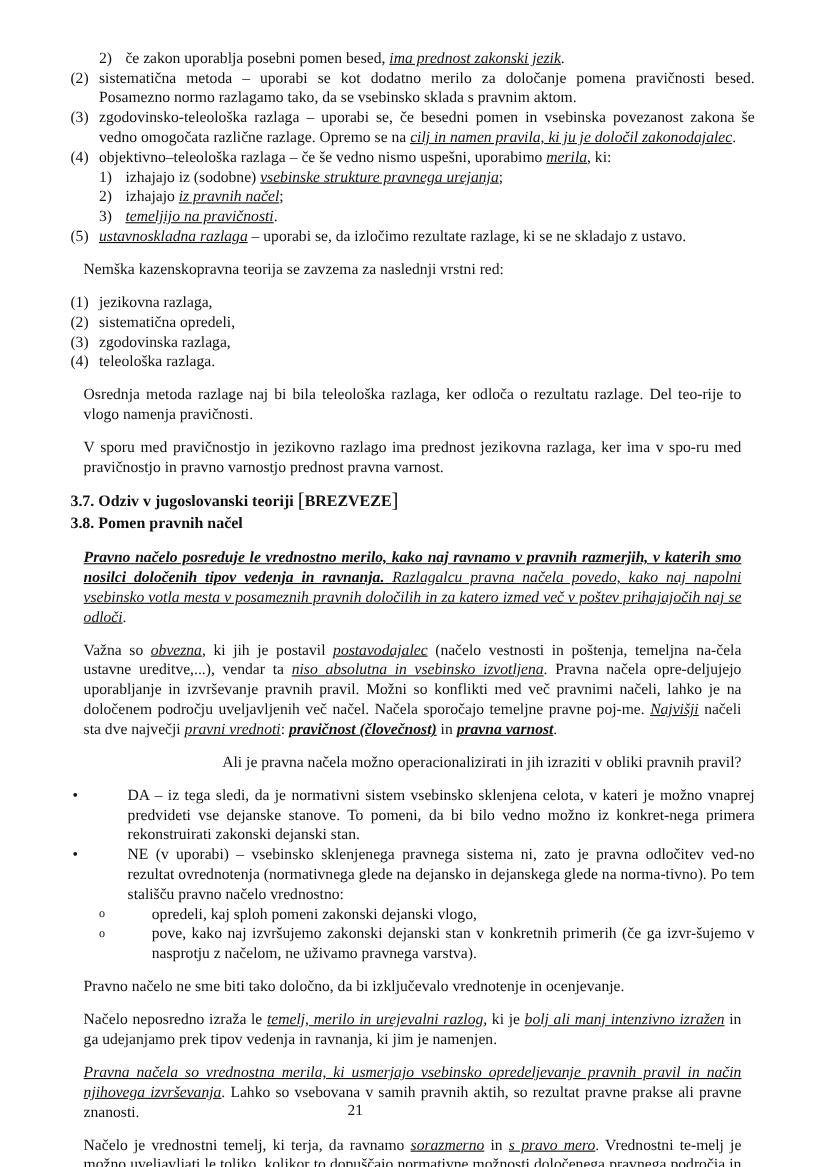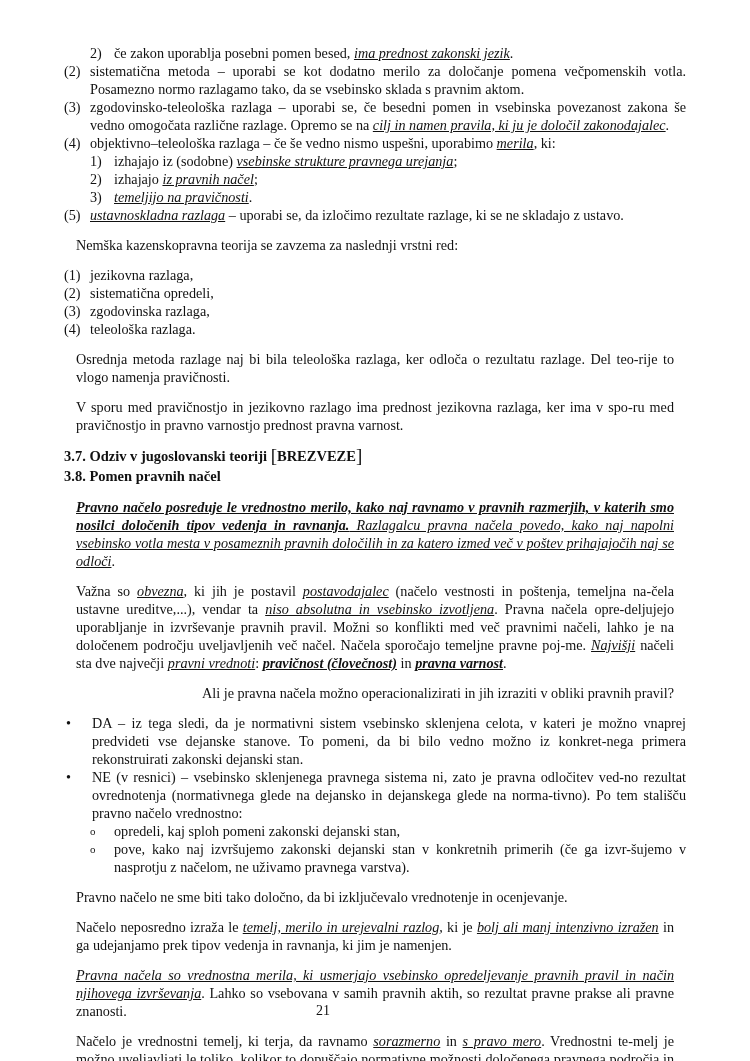--- a/index.html
+++ b/index.html
@@ -10,39 +10,39 @@
   .u { text-decoration: underline; font-style: italic; }
   .ub { text-decoration: underline; font-style: italic; font-weight: bold; }
   .row { display: flex; }
   .num { flex: 0 0 26px; }
   .numi { flex: 0 0 24px; }
   .txt { flex: 1; text-align: justify; }
   .lvl2 { padding-left: 26px; }
   h3 { font-size: 14.5px; margin: 0; font-weight: bold; line-height: 20px; }
   .brak { font-size: 19px; font-weight: normal; vertical-align: -1px; }
   .bul { flex: 0 0 26px; padding-left: 2px; }
-  .bul-txt { flex: 1; text-align: justify; }
+  .bul-txt { flex: 1; text-align: justify; margin-left: 24px; }
   .sub { padding-left: 26px; }
   .circ { flex: 0 0 24px; font-size: 11px; }
   h2 { font-size: 19px; font-weight: bold; margin: 22px 0 0 0; line-height: 22px; }
   .pagenum { position: absolute; top: 1003px; left: 0; width: 646px; text-align: center; font-size: 14px; }
 </style>
 </head>
 <body>
 
 <div class="page">
 
   <div class="row lvl2">
     <span class="numi">2)</span>
     <span class="txt"><span>če zakon uporablja posebni pomen besed, </span><span class="u">ima prednost zakonski jezik</span><span>.</span></span>
   </div>
 
   <div class="row">
     <span class="num">(2)</span>
-    <span class="txt">sistematična metoda – uporabi se kot dodatno merilo za določanje pomena večpomenskih votla. Posamezno normo razlagamo tako, da se vsebinsko sklada s pravnim aktom.</span>
+    <span class="txt">sistematična metoda – uporabi se kot dodatno merilo za določanje pomena pravičnosti besed. Posamezno normo razlagamo tako, da se vsebinsko sklada s pravnim aktom.</span>
   </div>
   <div class="row">
     <span class="num">(3)</span>
     <span class="txt"><span>zgodovinsko-teleološka razlaga – uporabi se, če besedni pomen in vsebinska povezanost zakona še vedno omogočata različne razlage. Opremo se na </span><span class="u">cilj in namen pravila, ki ju je določil zakonodajalec</span><span>.</span></span>
   </div>
   <div class="row">
     <span class="num">(4)</span>
     <span class="txt"><span>objektivno–teleološka razlaga – če še vedno nismo uspešni, uporabimo </span><span class="u">merila</span><span>, ki:</span></span>
   </div>
 
@@ -93,25 +93,25 @@
   <p><span>Važna so </span><span class="u">obvezna</span><span>, ki jih je postavil </span><span class="u">postavodajalec</span><span> (načelo vestnosti in poštenja, temeljna na-čela ustavne ureditve,...), vendar ta </span><span class="u">niso absolutna in vsebinsko izvotljena</span><span>. Pravna načela opre-deljujejo uporabljanje in izvrševanje pravnih pravil. Možni so konflikti med več pravnimi načeli, lahko je na določenem področju uveljavljenih več načel. Načela sporočajo temeljne pravne poj-me. </span><span class="u">Najvišji</span><span> načeli sta dve največji </span><span class="u">pravni vrednoti</span><span>: </span><span class="ub">pravičnost (človečnost)</span><span> in </span><span class="ub">pravna varnost</span><span>.</span></p>
 
   <p style="text-align:right">Ali je pravna načela možno operacionalizirati in jih izraziti v obliki pravnih pravil?</p>
 
   <div class="row">
       <span class="bul">•</span>
       <span class="bul-txt">DA – iz tega sledi, da je normativni sistem vsebinsko sklenjena celota, v kateri je možno vnaprej predvideti vse dejanske stanove. To pomeni, da bi bilo vedno možno iz konkret-nega primera rekonstruirati zakonski dejanski stan.</span>
     </div>
   <div class="row">
       <span class="bul">•</span>
-      <span class="bul-txt">NE (v resnici) – vsebinsko sklenjenega pravnega sistema ni, zato je pravna odločitev ved-no rezultat ovrednotenja (normativnega glede na dejansko in dejanskega glede na norma-tivno). Po tem stališču pravno načelo vrednostno:</span>
+      <span class="bul-txt">NE (v uporabi) – vsebinsko sklenjenega pravnega sistema ni, zato je pravna odločitev ved-no rezultat ovrednotenja (normativnega glede na dejansko in dejanskega glede na norma-tivno). Po tem stališču pravno načelo vrednostno:</span>
     </div>
   <div class="row sub">
       <span class="circ">o</span>
-      <span class="bul-txt">opredeli, kaj sploh pomeni zakonski dejanski stan,</span>
+      <span class="bul-txt">opredeli, kaj sploh pomeni zakonski dejanski vlogo,</span>
     </div>
   <div class="row sub">
       <span class="circ">o</span>
       <span class="bul-txt">pove, kako naj izvršujemo zakonski dejanski stan v konkretnih primerih (če ga izvr-šujemo v nasprotju z načelom, ne uživamo pravnega varstva).</span>
     </div>
 
   <p style="text-align:left">Pravno načelo ne sme biti tako določno, da bi izključevalo vrednotenje in ocenjevanje.</p>
 
   <p><span>Načelo neposredno izraža le </span><span class="u">temelj, merilo in urejevalni razlog</span><span>, ki je </span><span class="u">bolj ali manj intenzivno izražen</span><span> in ga udejanjamo prek tipov vedenja in ravnanja, ki jim je namenjen.</span></p>
 

